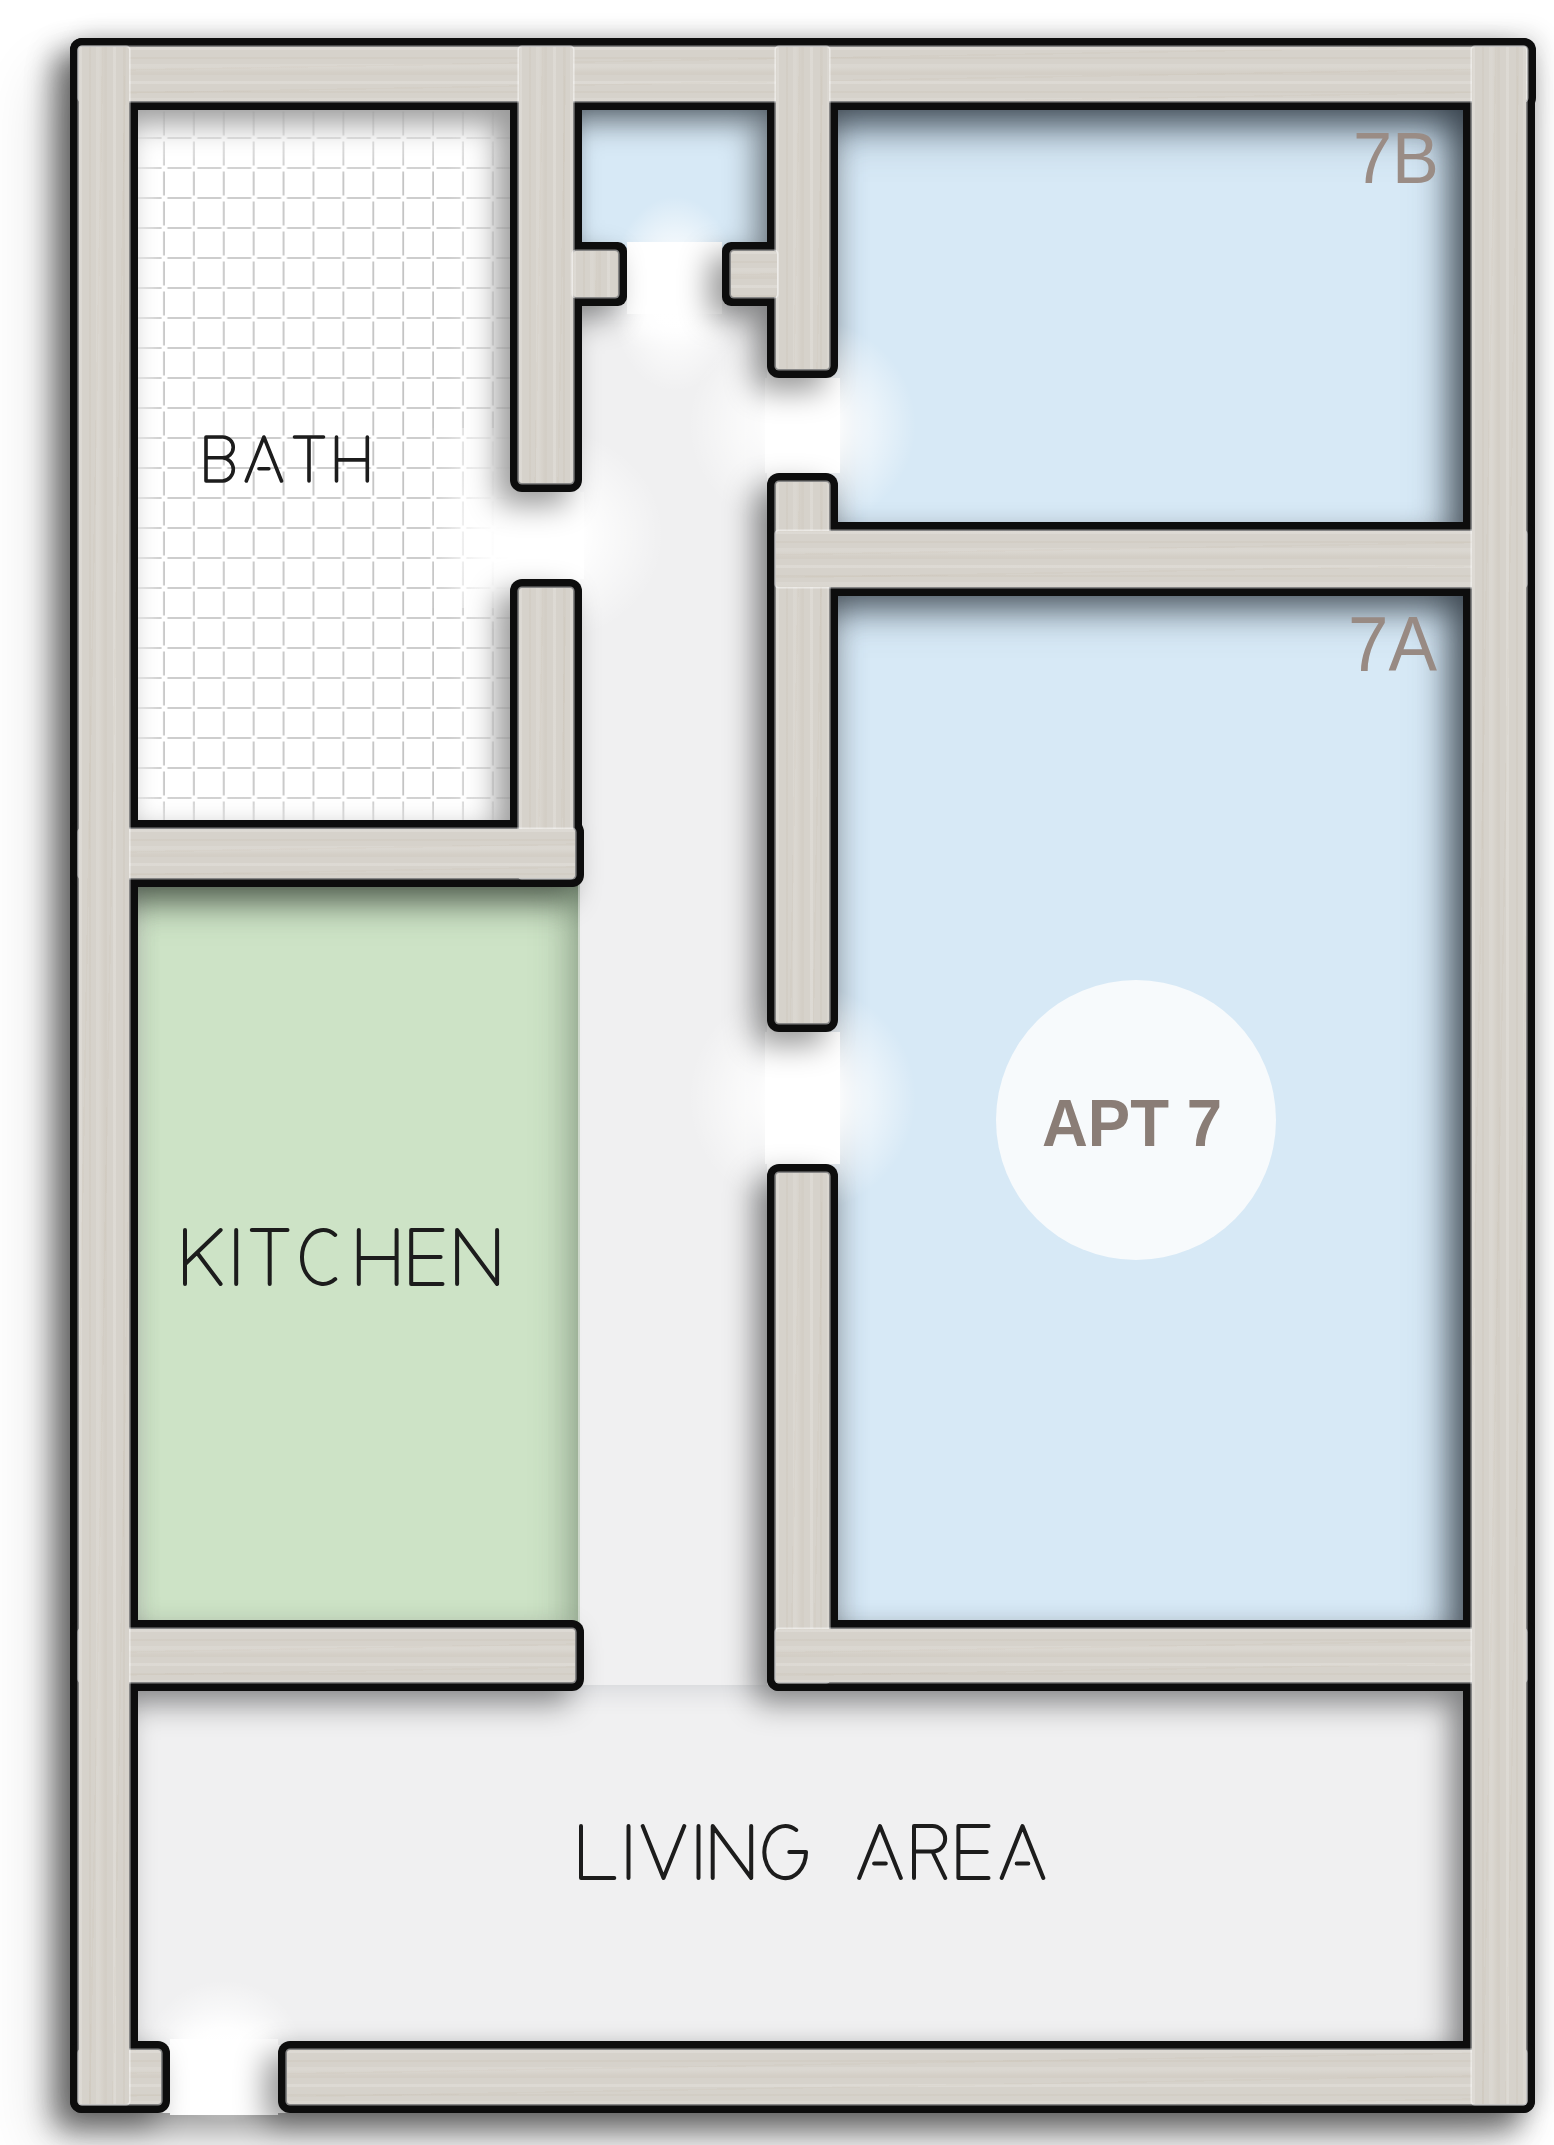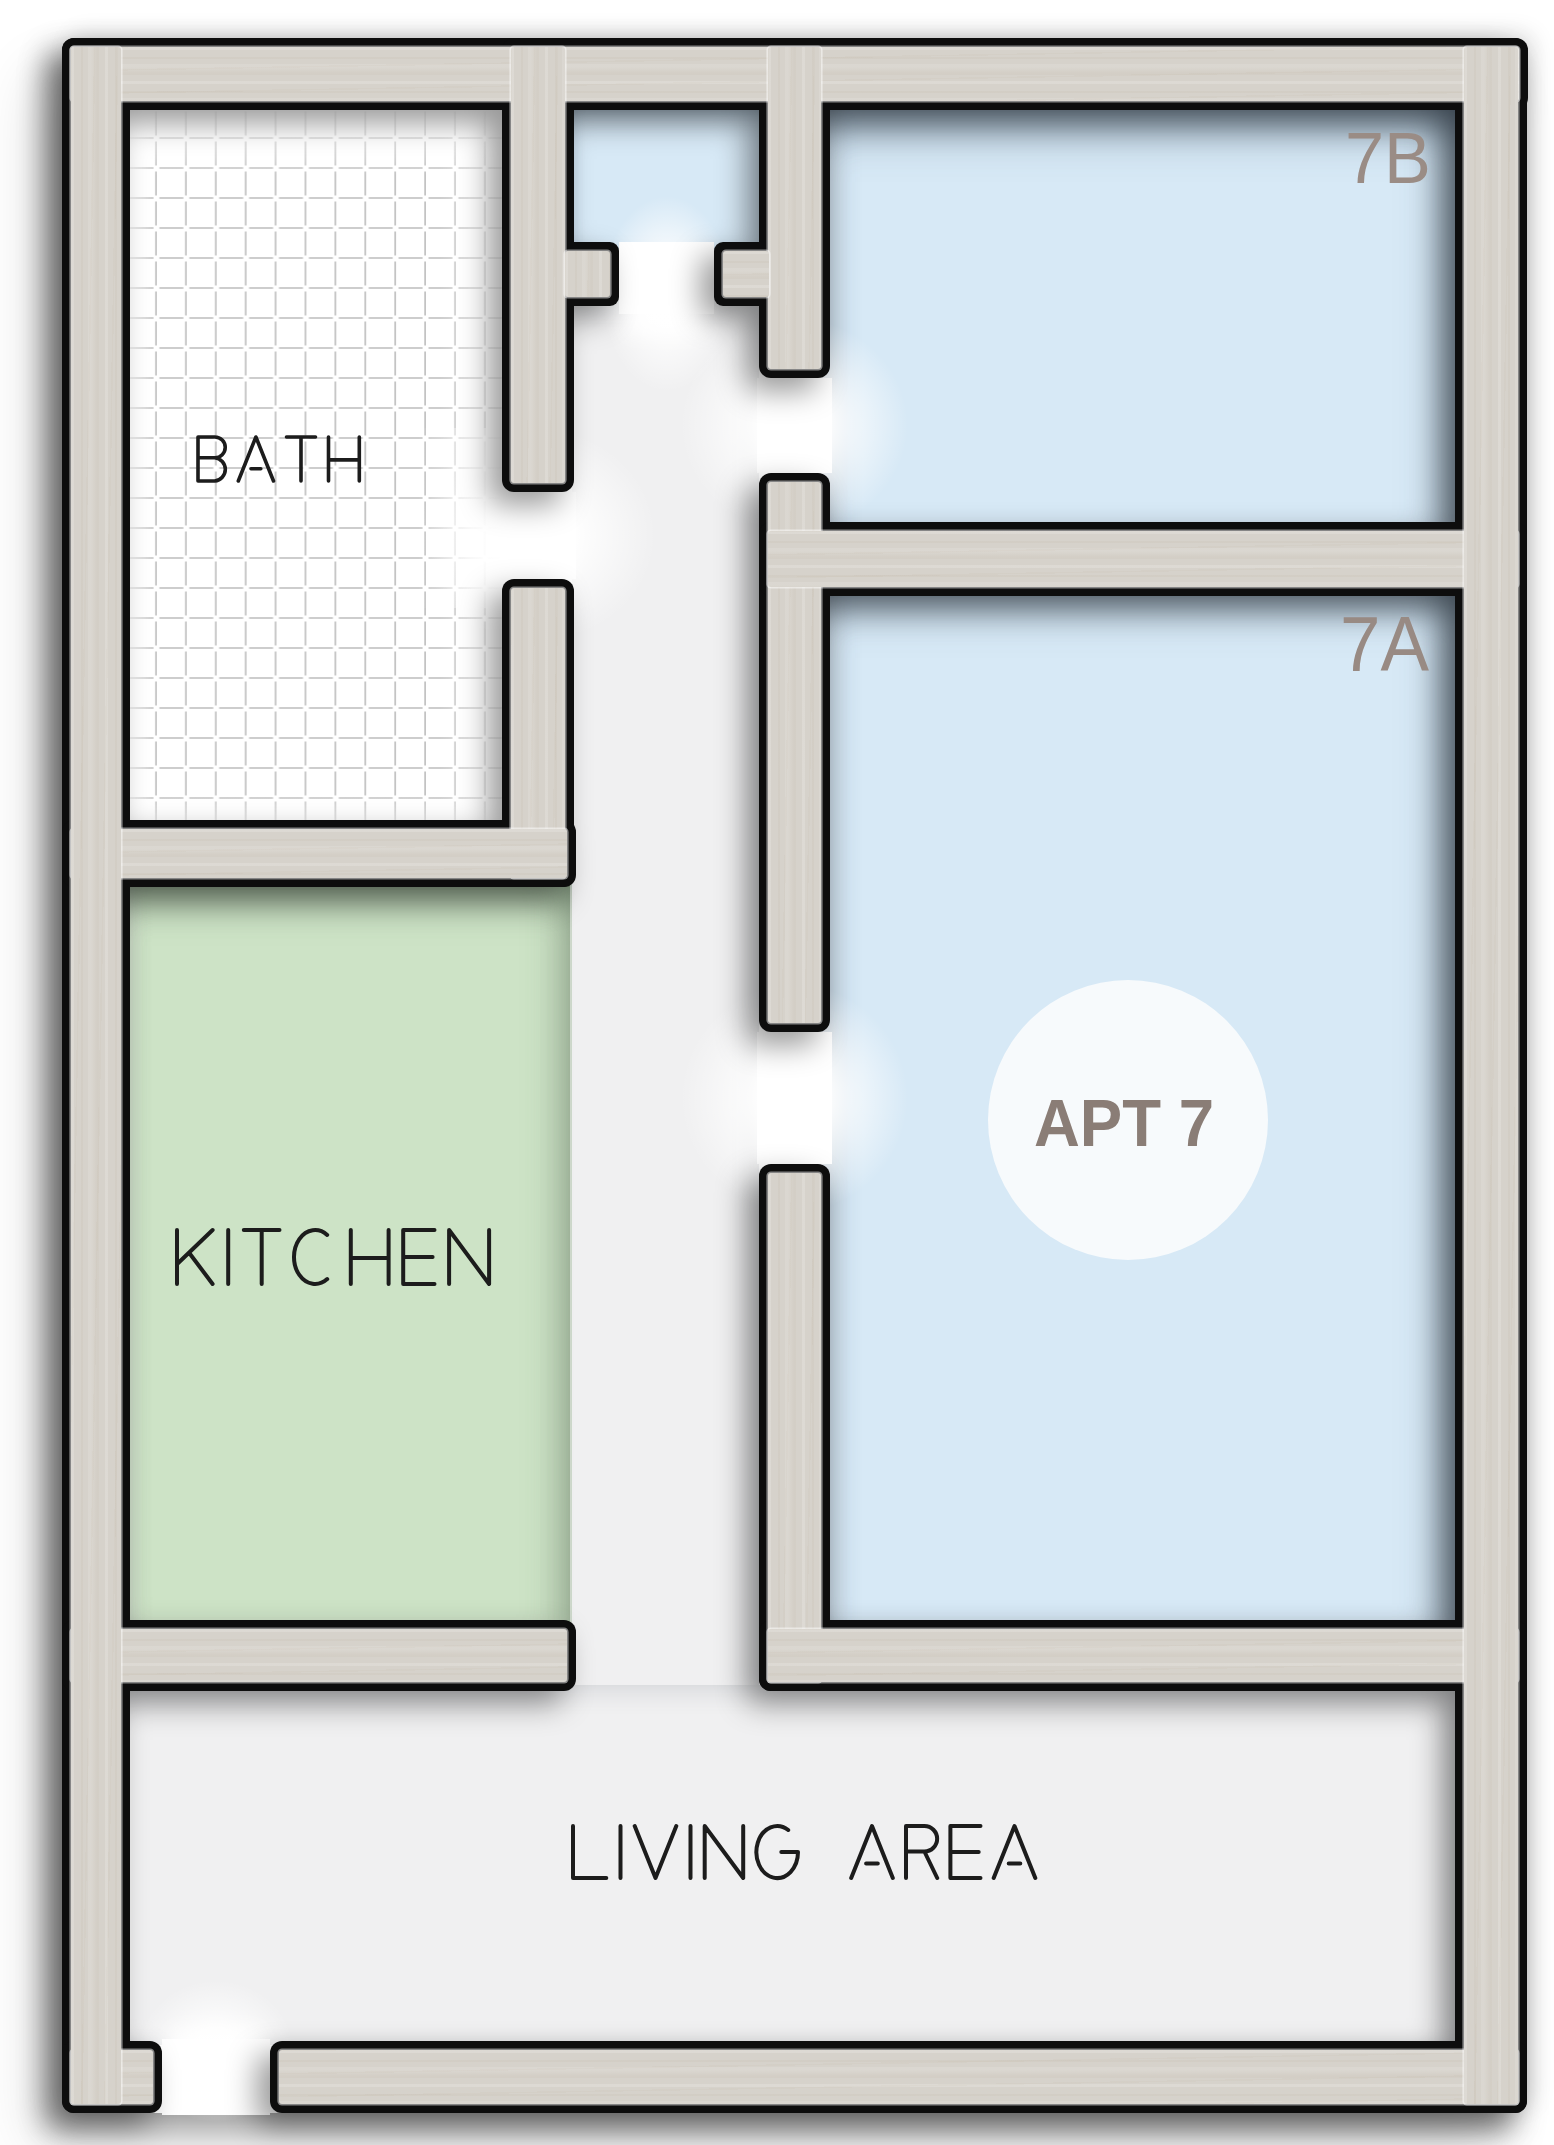--- a/index.html
+++ b/index.html
@@ -39,21 +39,21 @@
                  inset -22px 0 26px -14px rgba(60,78,96,0.5),
                  inset 14px 0 20px -14px rgba(60,78,96,0.32); }
   .floor { background:#f0f0f1;
      box-shadow: inset -18px 20px 26px -16px rgba(90,100,112,0.20),
                  inset 0 -14px 18px -14px rgba(90,100,112,0.12); }
   .doorw { position:absolute; background:#ffffff; }
 </style>
 </head>
 <body>
 
-<div class="abs" style="left:8px;top:0;width:1484px;height:2145px">
+<div class="abs" style="left:16px;top:0;width:1484px;height:2145px">
 
   <div class="abs" style="left:54px;top:38px;width:1465px;height:2075px;border-radius:14px;box-shadow:-16px 18px 30px rgba(0,0,0,0.28), 8px -6px 22px rgba(0,0,0,0.10), -30px 34px 60px rgba(0,0,0,0.12)"></div>
 
   <div class="room abs" style="left:110px;top:98px;width:406px;height:744px;background:#ffffff">
     <svg width="406" height="744" style="position:absolute;left:0;top:0">
       <defs>
         <pattern id="tile" width="29.9" height="30" patternUnits="userSpaceOnUse" x="9" y="11">
           <rect width="29.9" height="30" fill="#ffffff"></rect>
           <line x1="29" y1="2.5" x2="29" y2="26.5" stroke="#b9b9b9" stroke-width="1.5"></line>
           <line x1="2.5" y1="29" x2="26.5" y2="29" stroke="#bcbcbc" stroke-width="1.5"></line>

